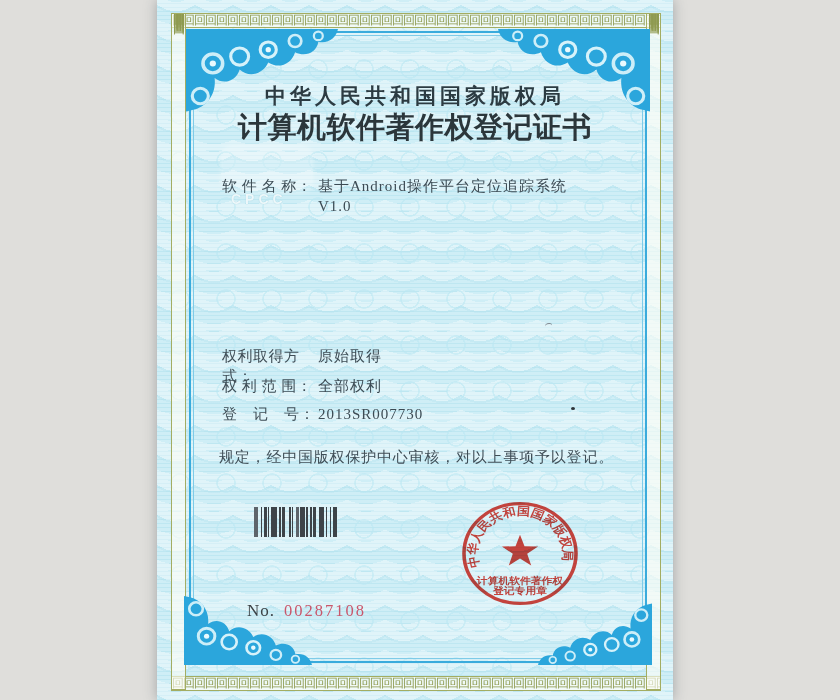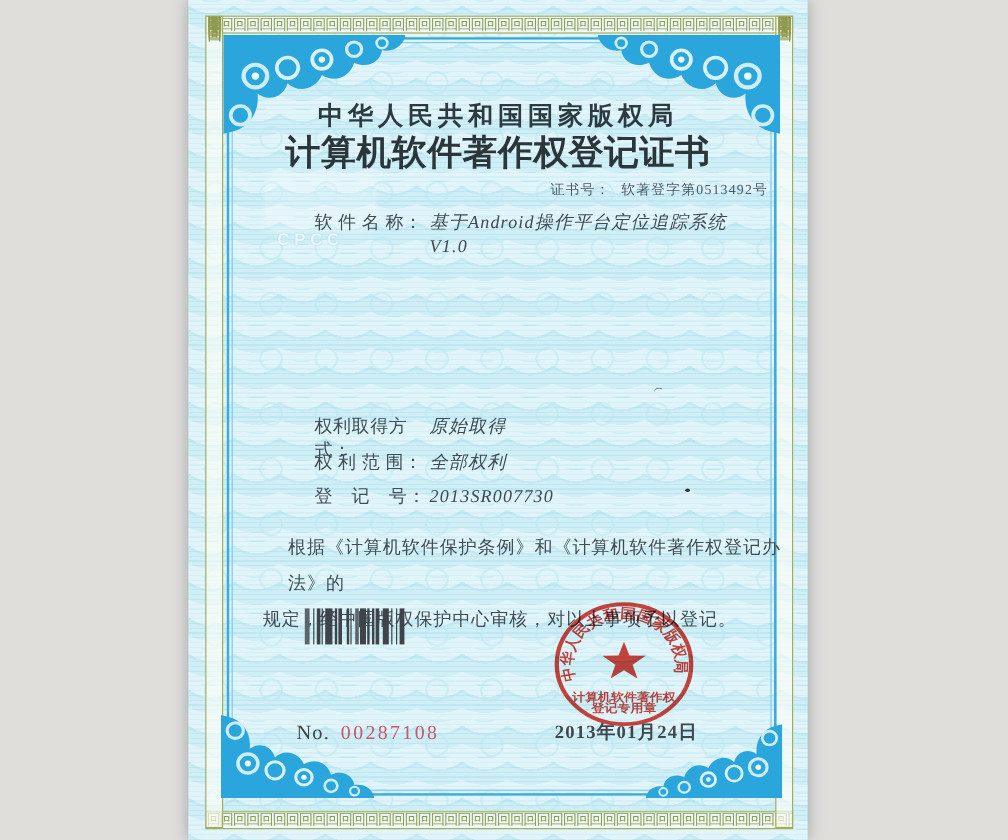--- a/index.html
+++ b/index.html
@@ -60,22 +60,22 @@
     position:absolute;left:0;right:0;top:108px;text-align:center;
     font-size:29px;font-weight:bold;letter-spacing:0.5px;color:#2b363b;z-index:5;
   }
   .certno-line{
     position:absolute;right:33px;top:151px;font-size:11.5px;color:#4b5a66;
     letter-spacing:1px;z-index:5;
   }
   .certno-line .lab{margin-right:9px;}
 
   .field-row{position:absolute;left:65px;z-index:5;font-size:15px;color:#3f4e57;line-height:20px;}
-  .field-label{display:inline-block;width:96px;letter-spacing:0.5px;vertical-align:top;margin-left:40px;}
-  .field-value{display:inline-block;letter-spacing:1px;vertical-align:top;color:#3c4b54;font-style:italic;}
+  .field-label{display:inline-block;width:96px;letter-spacing:0.5px;vertical-align:top;}
+  .field-value{display:inline-block;letter-spacing:1px;vertical-align:top;color:#3c4b54;}
   .row-0{top:176px;} .row-1{top:232px;} .row-2{top:288px;} .row-3{top:315px;}
   .row-4{top:346px;} .row-5{top:376px;} .row-6{top:404px;}
 
   .statement{
     position:absolute;left:62px;top:442px;width:432px;z-index:5;
     font-size:15px;line-height:30px;color:#3e4d56;letter-spacing:0.8px;
   }
   .statement .l1{padding-left:21px;}
 
   .watermark-emblem{
@@ -151,42 +151,38 @@
       </svg>
     <svg class="orn orn-bl" viewBox="0 0 170 100" preserveAspectRatio="none">
         <use href="#cornerScroll"></use>
       </svg>
     <svg class="orn orn-br" viewBox="0 0 170 100" preserveAspectRatio="none">
         <use href="#cornerScroll"></use>
       </svg>
 
     <div class="authority">中华人民共和国国家版权局</div>
     <div class="cert-title">计算机软件著作权登记证书</div>
-    <div class="certno-line">
-      <span class="lab">证书号：</span><span>软著登字第0513492号</span>
-    </div>
 
     <div class="watermark-emblem"></div>
     <div class="watermark-text">CPCC</div>
 
     <div class="field-row row-0">
       <span class="field-label">软 件 名 称：</span><span class="field-value"><span>基于Android操作平台定位追踪系统</span><br><span>V1.0</span></span>
     </div>
     <div class="field-row row-5">
       <span class="field-label">权 利 范 围：</span><span class="field-value">全部权利</span>
     </div>
     <div class="field-row row-4">
       <span class="field-label">权利取得方式：</span><span class="field-value">原始取得</span>
     </div>
     <div class="field-row row-6">
       <span class="field-label">登　记　号：</span><span class="field-value">2013SR007730</span>
     </div>
 
     <div class="statement">
-      <div class="l1">根据《计算机软件保护条例》和《计算机软件著作权登记办法》的</div>
       <div class="l2">规定，经中国版权保护中心审核，对以上事项予以登记。</div>
     </div>
 
     <div class="barcode">
         <div style="flex-grow: 3; background: rgb(93, 100, 107);"></div>
         <div style="flex-grow: 2; background: transparent;"></div>
         <div style="flex-grow: 1; background: rgb(62, 68, 73);"></div>
         <div style="flex-grow: 1; background: transparent;"></div>
         <div style="flex-grow: 2; background: rgb(62, 68, 73);"></div>
         <div style="flex-grow: 1; background: transparent;"></div>
@@ -228,21 +224,20 @@
       </defs>
       <circle cx="60" cy="60" r="56" fill="none" stroke="#dd3a32" stroke-width="3.6"></circle>
       <text font-size="13" fill="#dd3a32" font-weight="bold" style="font-family:'Liberation Serif',serif">
         <textPath href="#sealArc" startOffset="0" textLength="158" lengthAdjust="spacing">中华人民共和国国家版权局</textPath>
       </text>
       <polygon fill="#dd3a32" points="60,39 55.5,51.9 41.9,52.1 52.8,60.4 48.8,73.4 60,65.6 71.2,73.4 67.2,60.4 78.1,52.1 64.5,51.9"></polygon>
       <text x="60" y="94" text-anchor="middle" font-size="10.8" font-weight="bold" fill="#dd3a32" style="font-family:'Liberation Serif',serif">计算机软件著作权</text>
       <text x="60" y="105" text-anchor="middle" font-size="10.8" font-weight="bold" fill="#dd3a32" style="font-family:'Liberation Serif',serif">登记专用章</text>
     </svg>
 
-    <div class="issue-date">2013年01月24日</div>
 
     <div class="serial">
       <span class="prefix">No.</span><span class="number">00287108</span>
     </div>
 
     <div class="speck speck-1"></div>
     <div class="speck speck-2"></div>
   </div>
 </div>
 

